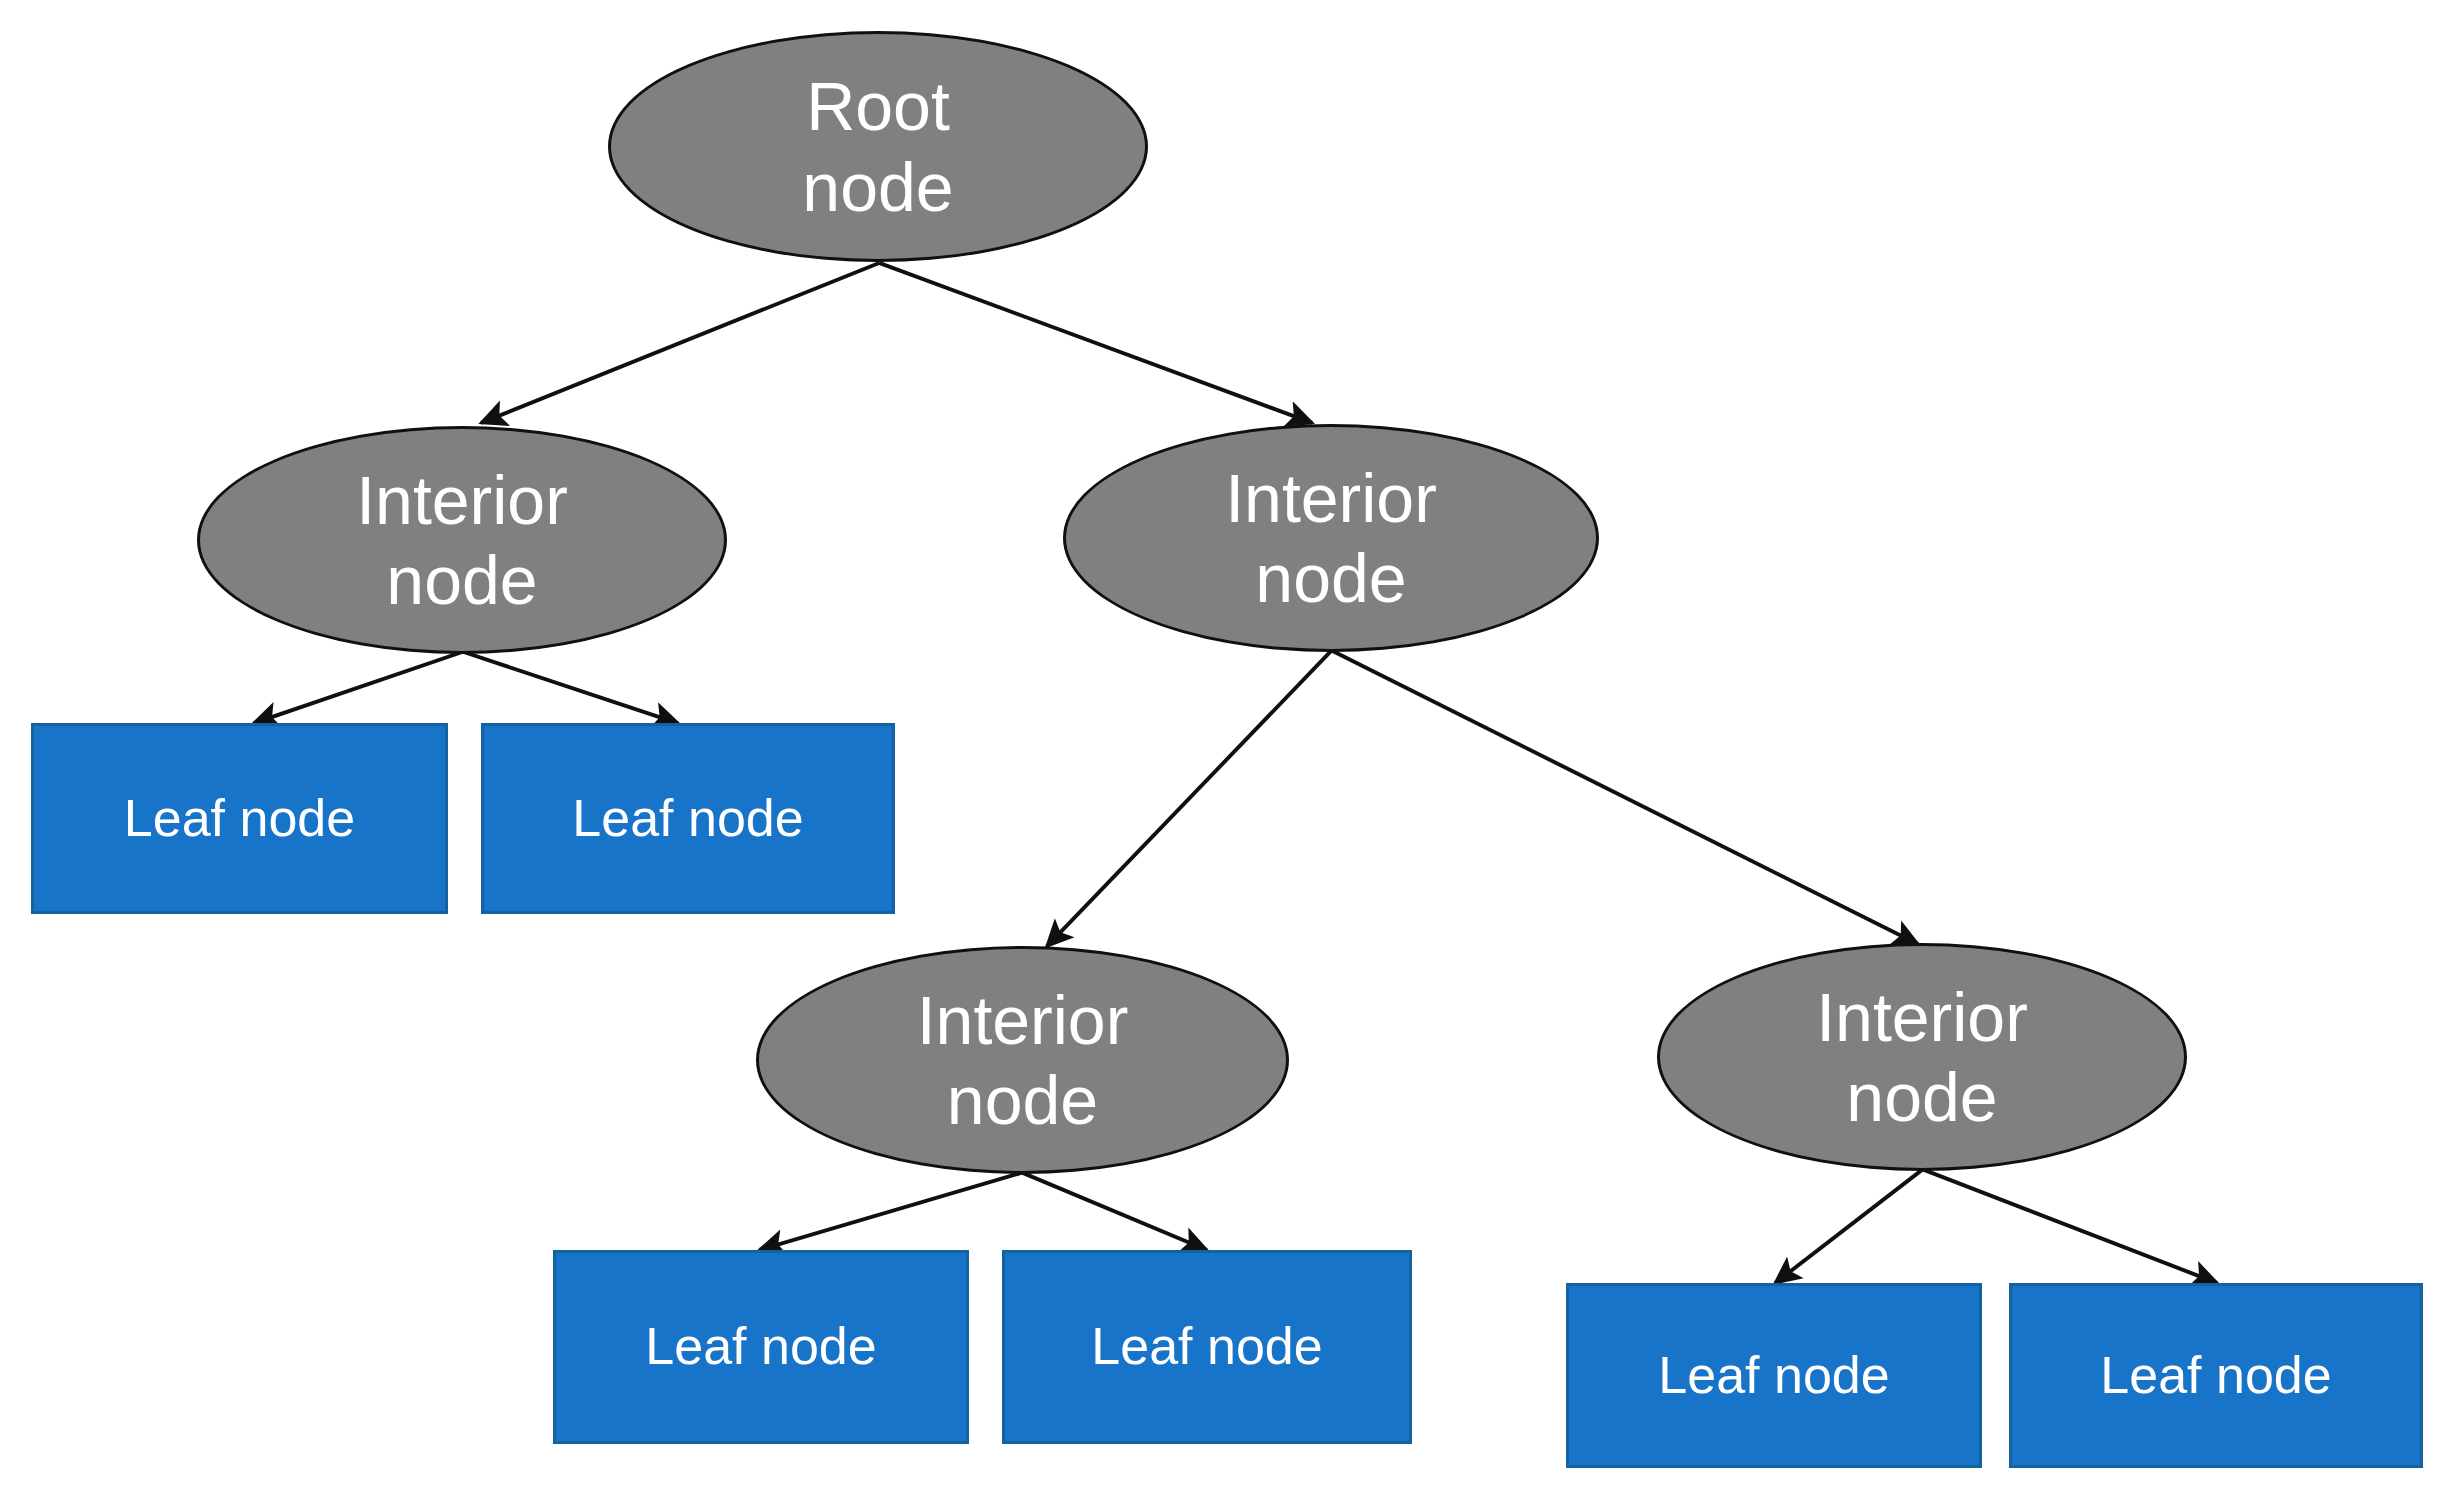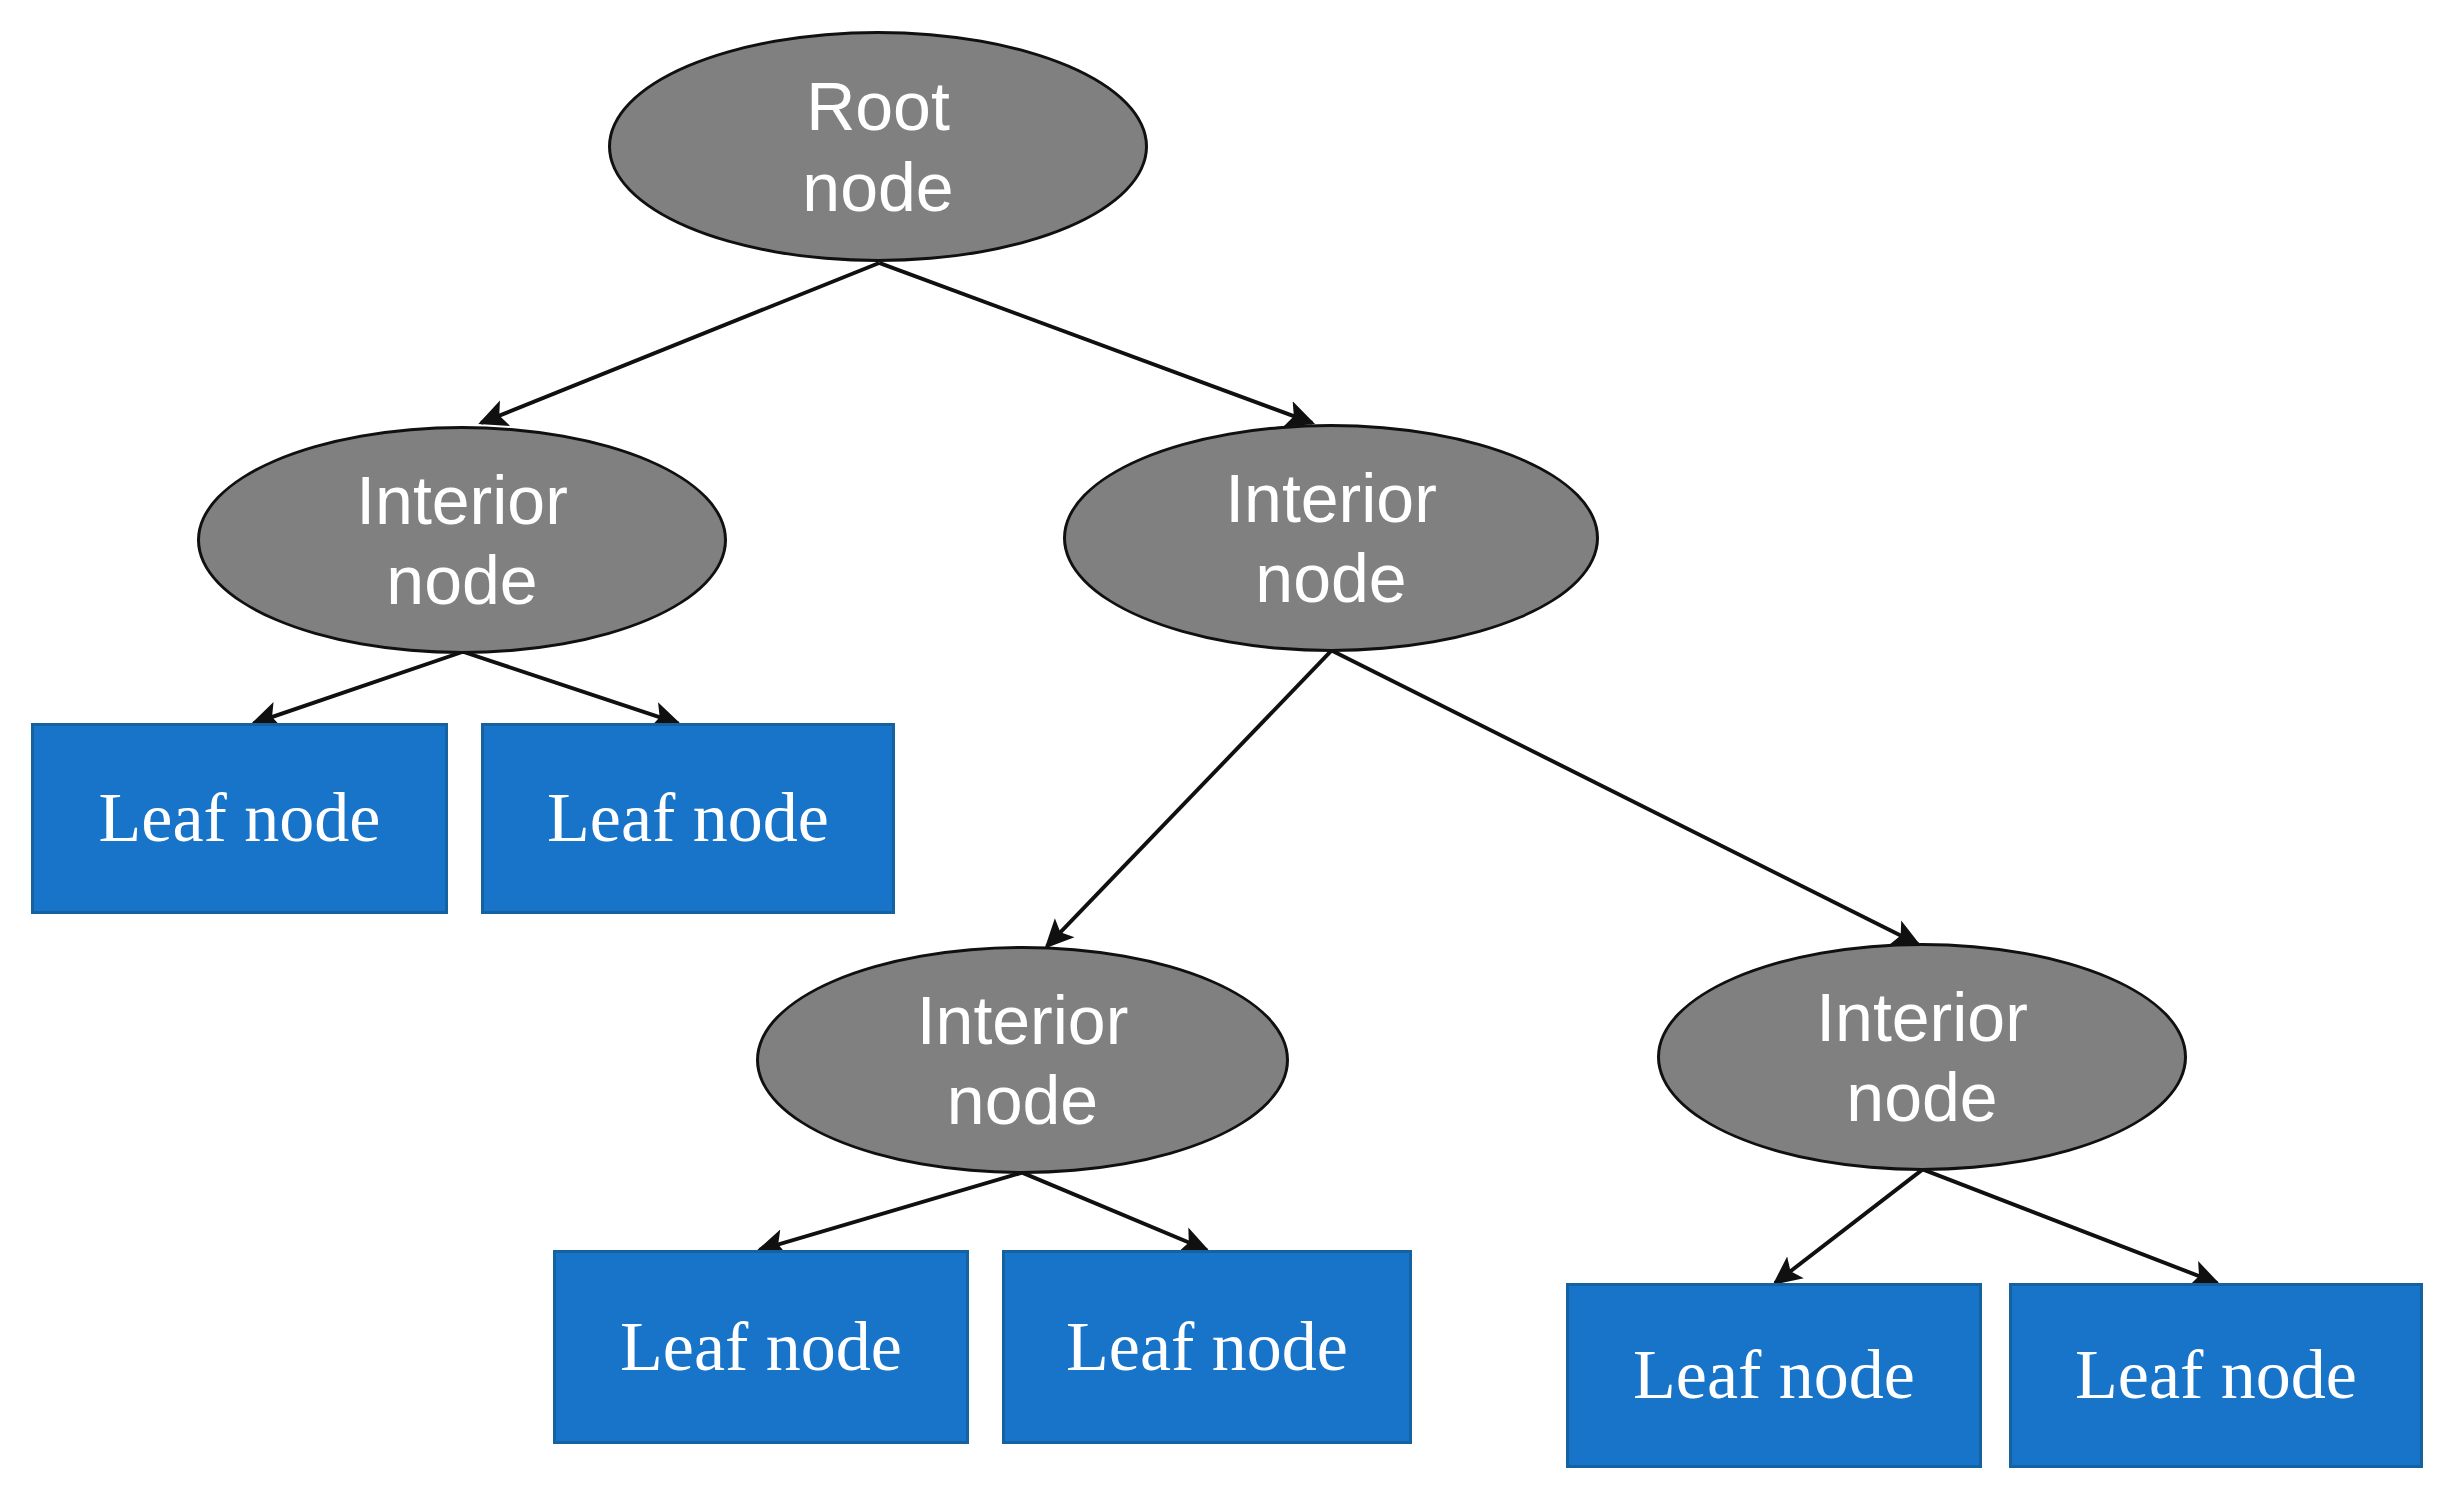--- a/index.html
+++ b/index.html
@@ -41,22 +41,21 @@
   .ellipse-node {
     background: #808080;
     border: 3.3px solid #101010;
     border-radius: 50%;
     font-size: 68px;
   }
   .rect-node {
     background: #1874C8;
     border: 3.9px solid #14629F;
     border-radius: 0;
-    font-size: 70px;
-    font-family: Liberation Serif, serif;
+    font-size: 52px;
   }
   .node-label {
     display: block;
     width: 100%;
     white-space: pre-line;
   }
 </style>
 </head>
 <body>
 

